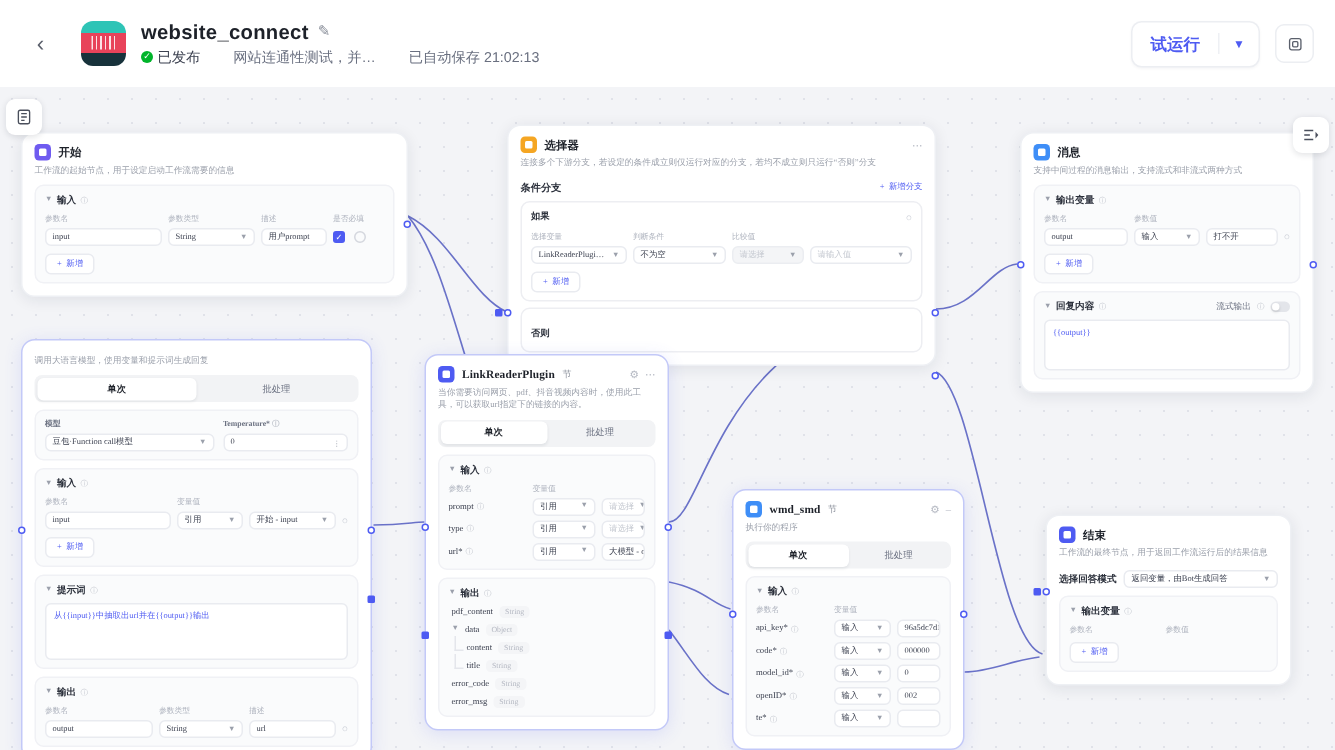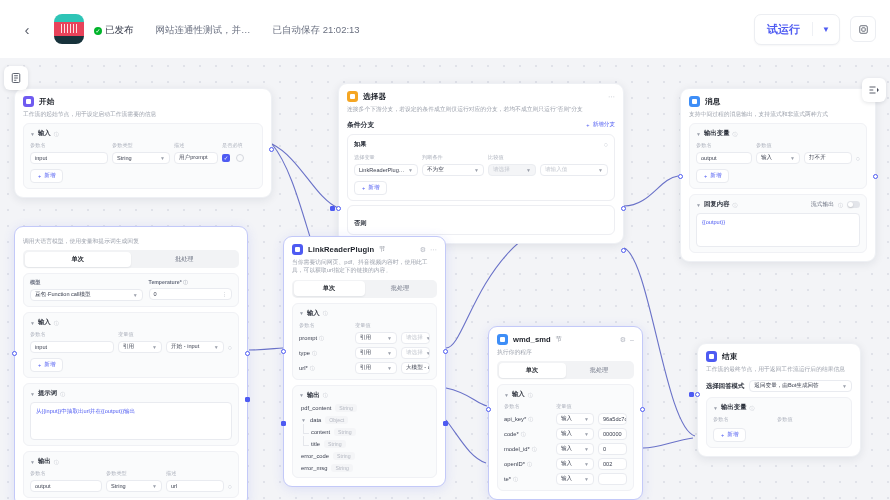--- a/index.html
+++ b/index.html
@@ -70,20 +70,21 @@
     cursor: pointer; color: #5a5f6b;
   }
 
   
   .canvas {
     position: absolute; left: 0; top: 58px; width: 890px; height: 442px;
     background: #f3f4f7;
     background-image: radial-gradient(#e0e2e9 1px, transparent 1px);
     background-size: 16px 16px;
     overflow: hidden;
+    font-family: Liberation Serif, serif;
   }
   .edges { position: absolute; left: 0; top: 0; width: 890px; height: 442px; pointer-events: none; }
 
   .float-btn {
     position: absolute; width: 24px; height: 24px; border-radius: 6px; background: #fff;
     box-shadow: 0 1px 4px rgba(20,25,40,.12); display: flex; align-items: center;
     justify-content: center; cursor: pointer; color: #4a4f5c; z-index: 20;
   }
 
   
@@ -186,20 +187,24 @@
 <body>
 
 <div id="app">
 
   <div class="header">
     <div class="back-btn">‹</div>
 
     <div class="app-logo"></div>
 
     <div class="title-wrap">
+      <div class="title-row">
+        <span class="app-title">website_connect</span>
+        <span class="edit-icon">✎</span>
+      </div>
       <div class="meta-row">
         <span class="pub-badge">
           <span class="dot-ok">✓</span>
           <span>已发布</span>
         </span>
         <span class="desc-txt">网站连通性测试，并…</span>
         <span class="saved-txt">已自动保存 21:02:13</span>
       </div>
     </div>
 

